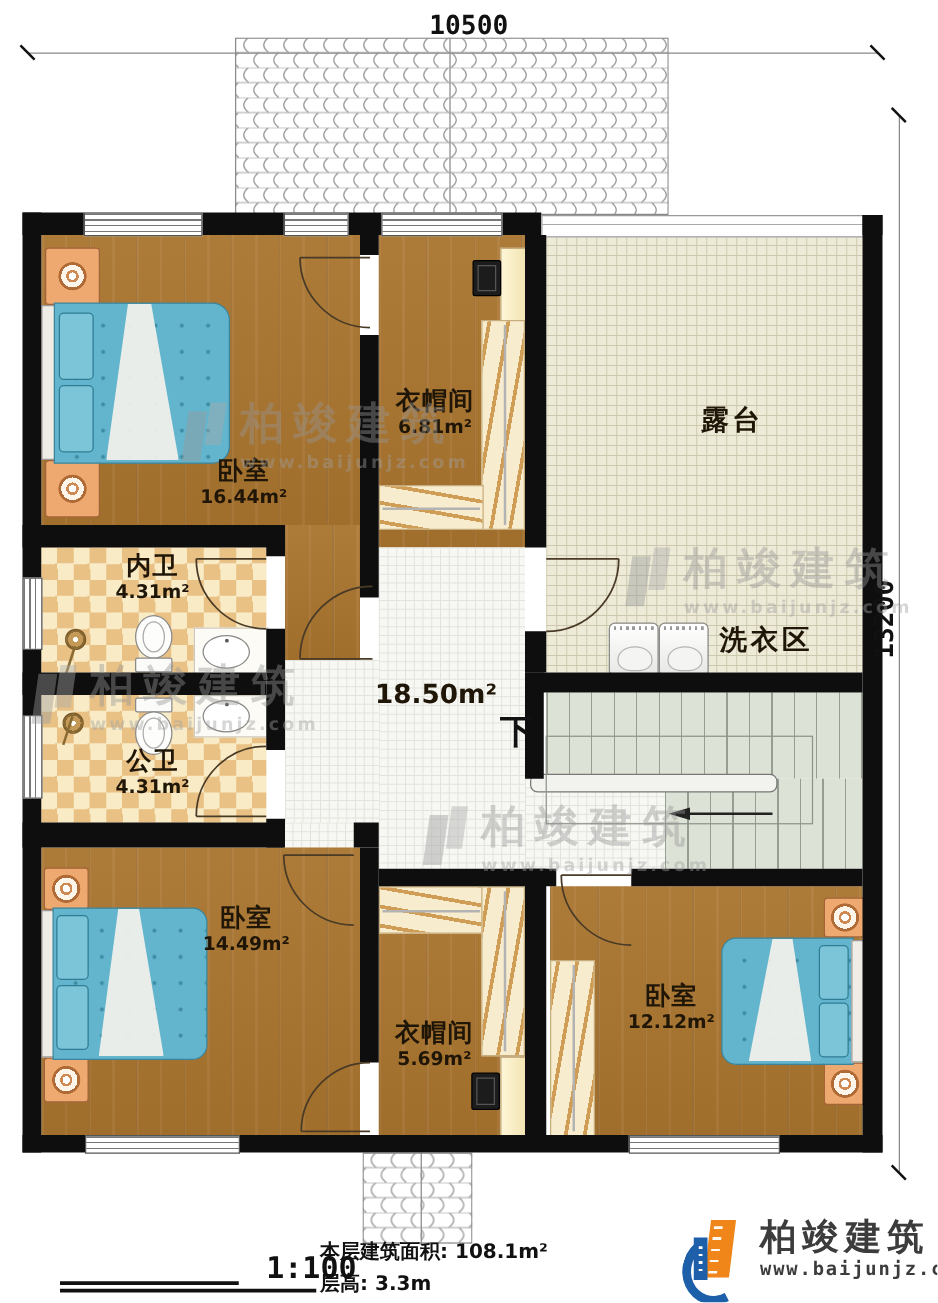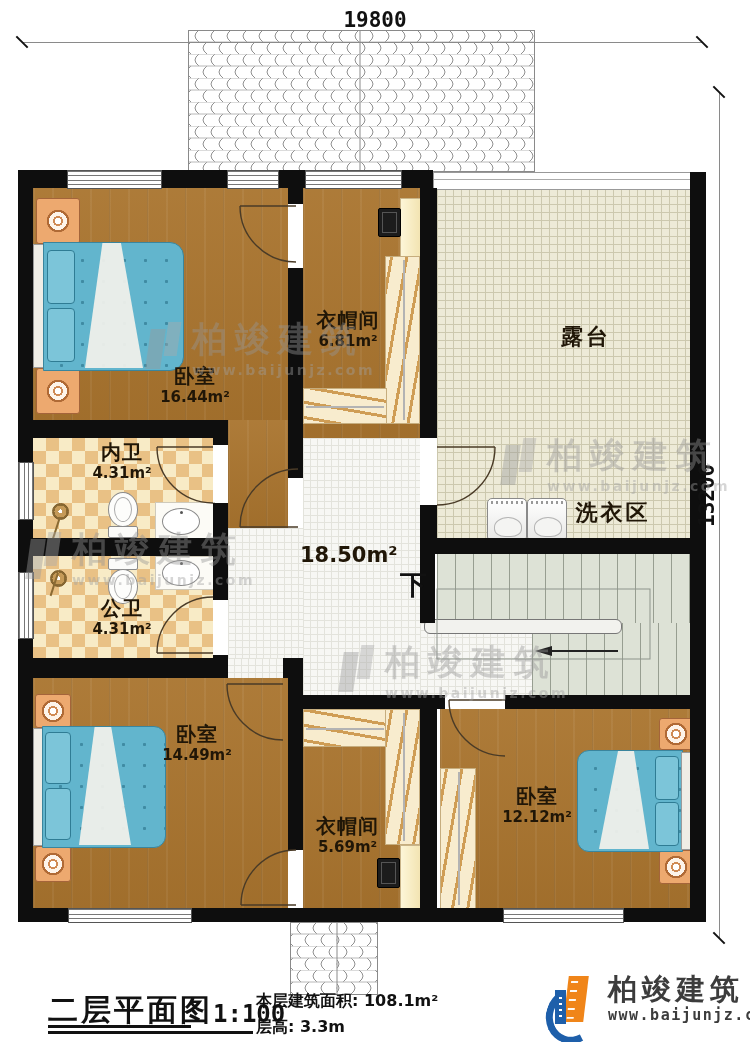--- a/index.html
+++ b/index.html
@@ -322,30 +322,29 @@
       </div>
   </div>
   <div class="wm" style="left:338px;top:645px">
     <div class="wm-mark"></div>
     <div>
         <div class="wm-name">柏竣建筑</div>
          <div class="wm-url">www.baijunjz.com</div>
       </div>
   </div>
 
-  <div class="dim" style="left:330px;top:8px;width:90px">19800</div>
+  <div class="dim" style="left:330px;top:8px;width:90px">10500</div>
   <div class="dimline" style="left:22px;top:42px;width:680px;height:1px"></div>
   <div class="dimtick" style="left:14px;top:41px"></div>
   <div class="dimtick" style="left:694px;top:41px"></div>
   <div class="dimline" style="left:719px;top:92px;width:1px;height:846px"></div>
   <div class="dimtick" style="left:711px;top:91px"></div>
   <div class="dimtick" style="left:711px;top:937px"></div>
   <div class="dim vert" style="left:695px;top:445px;height:100px">13200</div>
 
-  <div class="ftitle" style="left:48px;top:990px">二层平面图</div>
   <div class="frule" style="left:48px;top:1025px;width:143px;height:3px"></div>
   <div class="frule" style="left:48px;top:1031px;width:205px;height:3px"></div>
   <div class="fscale" style="left:213px;top:1000px">1:100</div>
   <div class="fline" style="left:256px;top:991px">
     <span>本层建筑面积:</span>
     <span>108.1m²</span>
   </div>
   <div class="fline" style="left:256px;top:1017px">
     <span>层高:</span>
     <span>3.3m</span>

